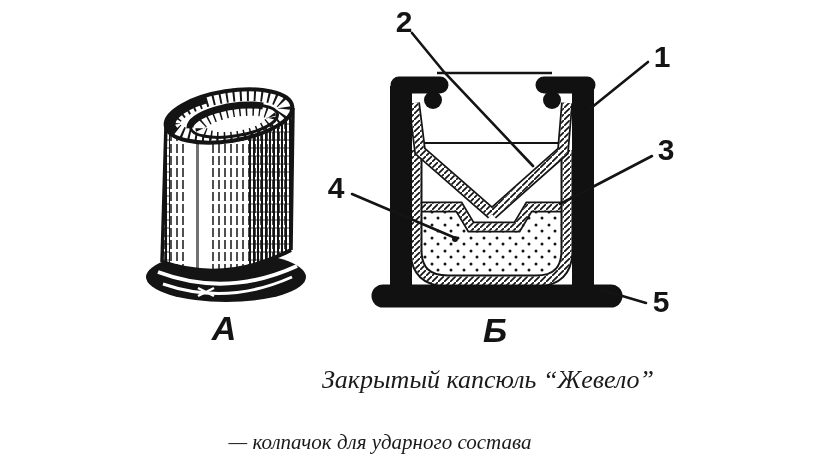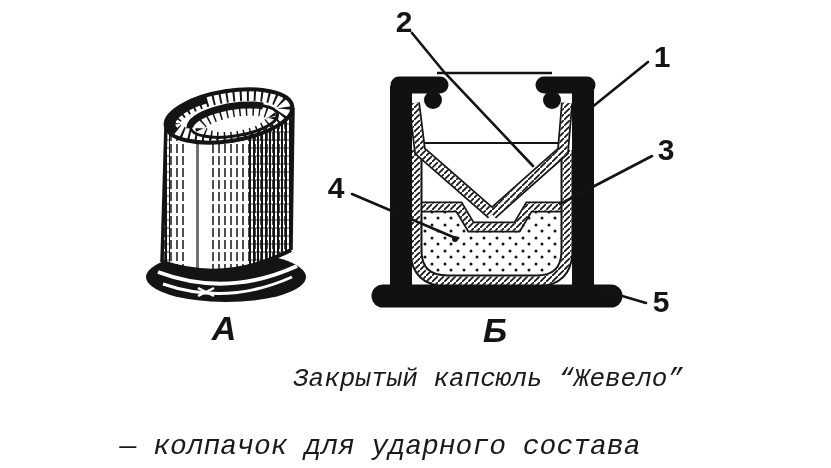--- a/index.html
+++ b/index.html
@@ -13,25 +13,25 @@
     font-family:"Liberation Sans",sans-serif;font-weight:bold;
     font-size:30px;color:#141414;line-height:1;
   }
   .view-label{
     position:absolute;transform:translate(-50%,-50%);
     font-family:"Liberation Sans",sans-serif;font-weight:bold;font-style:italic;
     font-size:34px;color:#141414;line-height:1;
   }
   .cap{
     position:absolute;transform:translateX(-50%);white-space:nowrap;
-    font-style:italic;color:#1a1a1a;line-height:1.2;font-family:Liberation Mono, monospace;
+    font-style:italic;color:#1a1a1a;line-height:1.2;
   }
   .cap-title{left:488px;top:364px;font-size:26px;}
   .cap-l2{left:415px;top:396px;font-size:25px;}
-  .cap-l3{left:380px;top:430px;font-size:28px;}
+  .cap-l3{left:380px;top:430px;font-size:21px;}
 </style>
 </head>
 <body>
 
 <div class="stage">
 
   <svg class="fig-svg" width="831" height="360" viewBox="0 0 831 360">
     <defs>
       <pattern id="hatch" width="6" height="6" patternUnits="userSpaceOnUse">
         <path d="M0,6 L6,0" stroke="#141414" stroke-width="1.7"></path>

